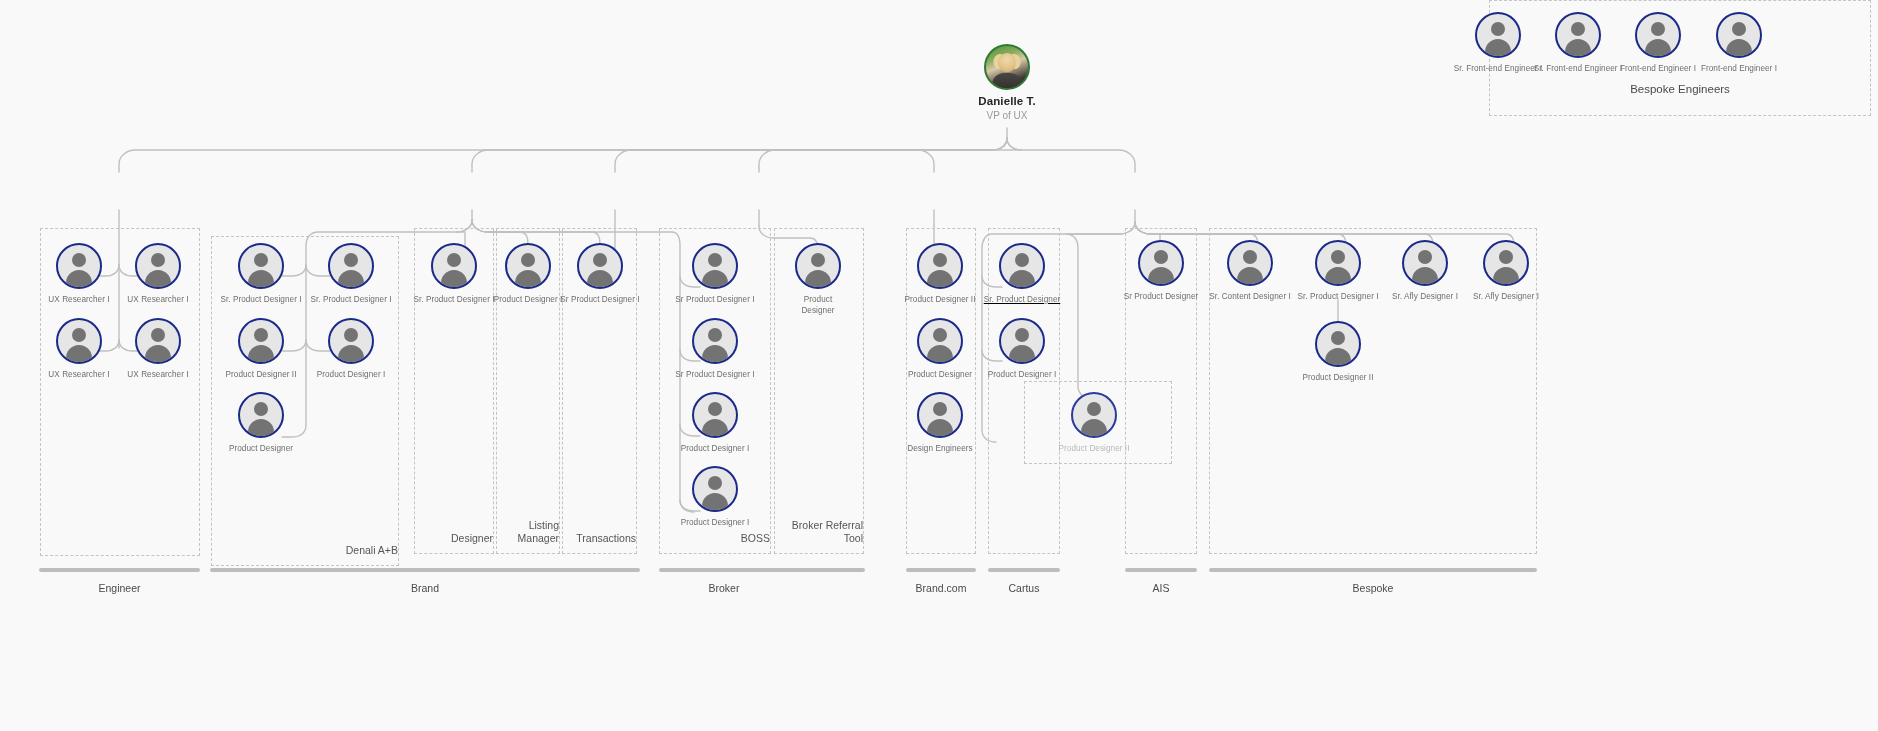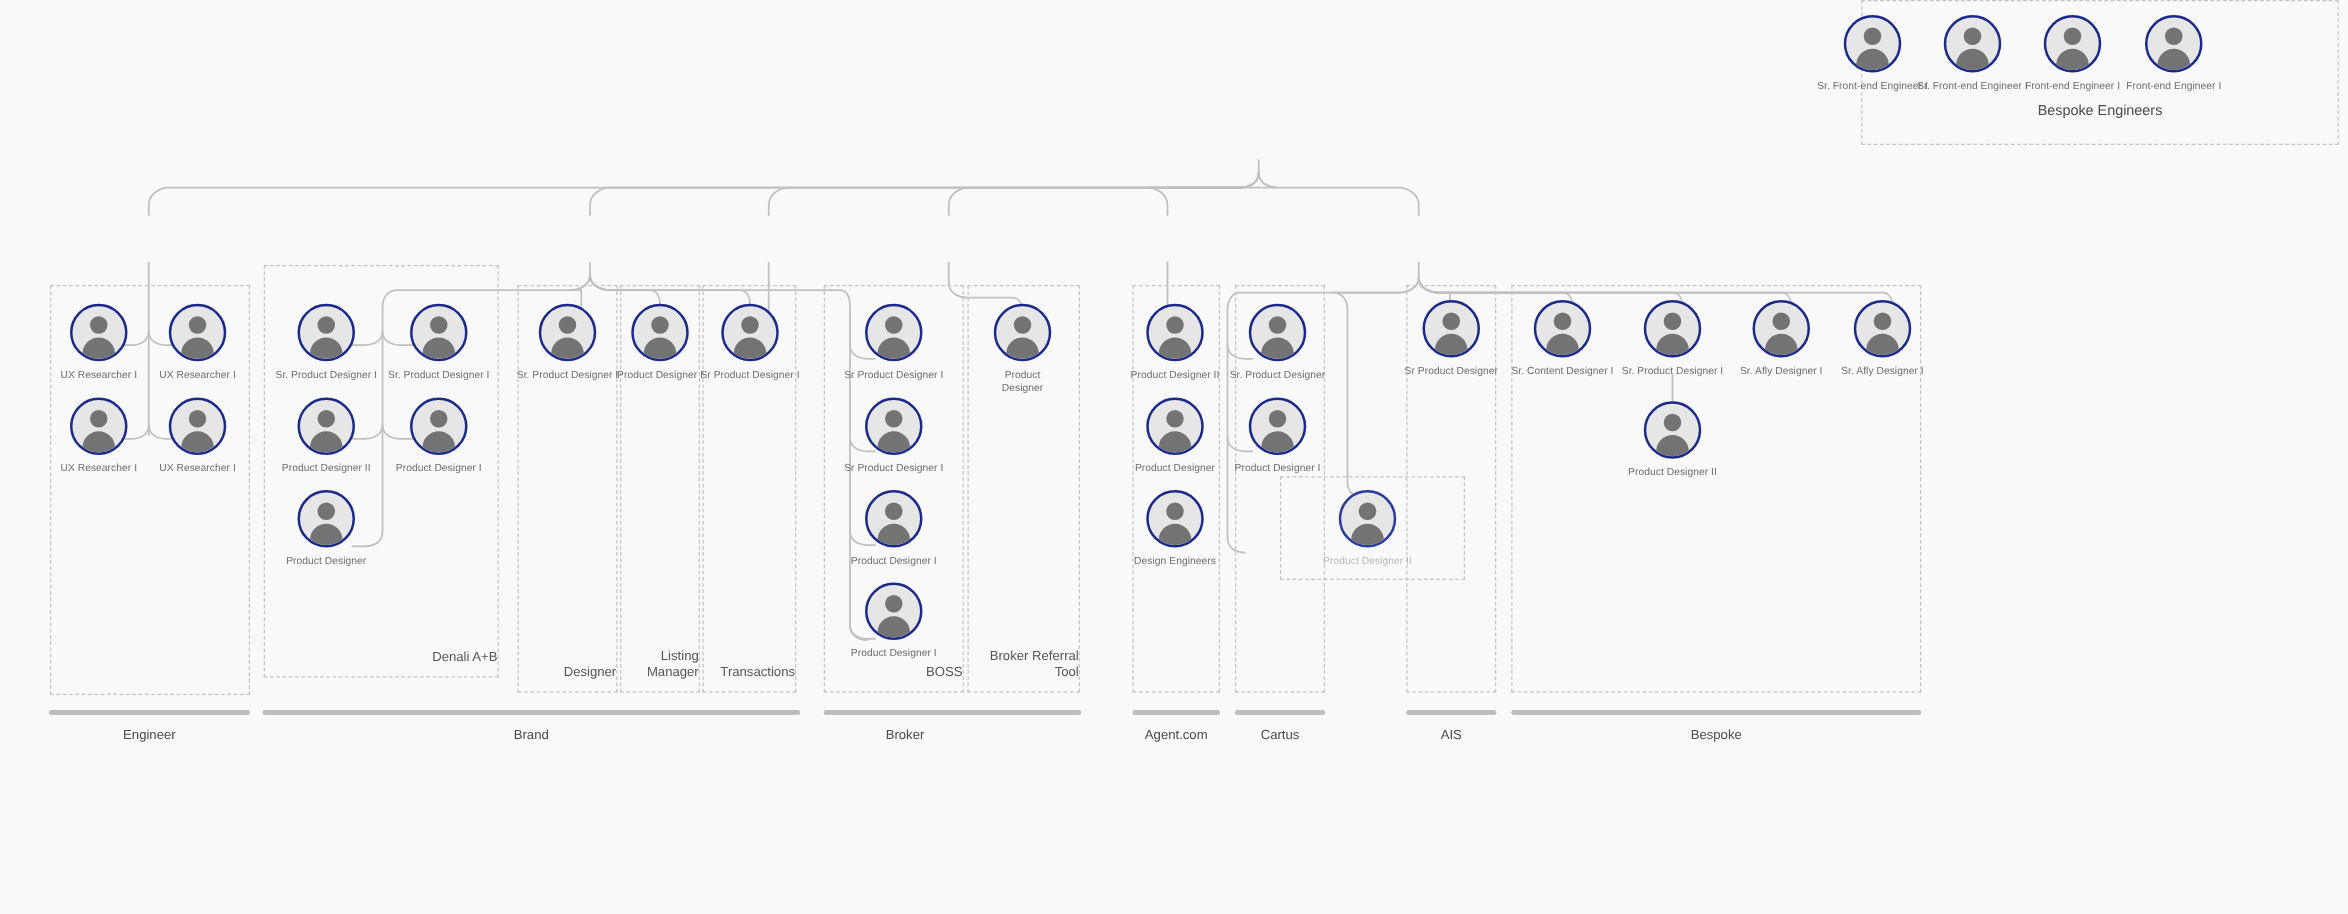--- a/index.html
+++ b/index.html
@@ -138,24 +138,32 @@
       <path d="M1135 222 C1135 230, 1127 234, 1119 234 L1066 234 C1074 234, 1078 240, 1078 248 L1078 386 C1078 394, 1084 398, 1092 398 L1094 398 L1094 412"></path>
       <path d="M1135 222 C1135 230, 1143 234, 1151 234 L1160 234 L1160 268"></path>
       <path d="M1135 222 C1135 230, 1143 234, 1151 234 L1250 234 C1256 234, 1258 240, 1258 246 L1250 266"></path>
       <path d="M1135 222 C1135 230, 1143 234, 1151 234 L1338 234 C1344 234, 1346 240, 1346 246 L1338 266"></path>
       <path d="M1135 222 C1135 230, 1143 234, 1151 234 L1425 234 C1431 234, 1433 240, 1433 246 L1425 266"></path>
       <path d="M1135 222 C1135 230, 1143 234, 1151 234 L1506 234 C1512 234, 1514 240, 1514 246 L1506 266"></path>
       <path d="M1338 300 L1338 346"></path>
     </g>
   </svg>
 
+  <div class="node" id="root-node" style="left:1007px; top:44px;">
+    <div class="avatar photo">
+      <div class="head"></div>
+        <div class="body"></div>
+    </div>
+    <div class="name">Danielle T.</div>
+    <div class="title">VP of UX</div>
+  </div>
 
   <div id="dyn-groups">
       <div class="group" style="left: 40px; top: 228px; width: 160px; height: 328px;"></div>
-      <div class="group" style="left: 211px; top: 212px; width: 188px; height: 330px;">
+      <div class="group" style="left: 211px; top: 236px; width: 188px; height: 330px;">
         <div class="glabel">Denali A+B</div>
       </div>
       <div class="group" style="left: 414px; top: 228px; width: 80px; height: 326px;">
         <div class="glabel">Designer</div>
       </div>
       <div class="group" style="left: 496px; top: 228px; width: 64px; height: 326px;">
         <div class="glabel">Listing<br>Manager</div>
       </div>
       <div class="group" style="left: 562px; top: 228px; width: 75px; height: 326px;">
         <div class="glabel">Transactions</div>
@@ -306,21 +314,21 @@
         </div>
         <div class="role">Product Designer</div>
       </div>
       <div class="node" style="left: 940px; top: 392px;">
         <div class="avatar">
           <div class="head"></div>
           <div class="body"></div>
         </div>
         <div class="role">Design Engineers</div>
       </div>
-      <div class="node" style="left: 1022px; top: 243px;">
+      <div class="node" style="left: 1022px; top: 243px; text-decoration: underline;">
         <div class="avatar">
           <div class="head"></div>
           <div class="body"></div>
         </div>
         <div class="role">Sr. Product Designer</div>
       </div>
       <div class="node" style="left: 1022px; top: 318px;">
         <div class="avatar">
           <div class="head"></div>
           <div class="body"></div>
@@ -378,21 +386,21 @@
       </div>
     </div>
   <div id="dyn-rails">
       <div class="rail" style="left: 39px; top: 568px; width: 161px;"></div>
       <div class="rail-label" style="left: 39px; top: 582px; width: 161px;">Engineer</div>
       <div class="rail" style="left: 210px; top: 568px; width: 430px;"></div>
       <div class="rail-label" style="left: 210px; top: 582px; width: 430px;">Brand</div>
       <div class="rail" style="left: 659px; top: 568px; width: 206px;"></div>
       <div class="rail-label" style="left: 621px; top: 582px; width: 206px;">Broker</div>
       <div class="rail" style="left: 906px; top: 568px; width: 70px;"></div>
-      <div class="rail-label" style="left: 906px; top: 582px; width: 70px;">Agent.com</div>
+      <div class="rail-label" style="left: 906px; top: 582px; width: 70px;">Brand.com</div>
       <div class="rail" style="left: 988px; top: 568px; width: 72px;"></div>
       <div class="rail-label" style="left: 988px; top: 582px; width: 72px;">Cartus</div>
       <div class="rail" style="left: 1125px; top: 568px; width: 72px;"></div>
       <div class="rail-label" style="left: 1125px; top: 582px; width: 72px;">AIS</div>
       <div class="rail" style="left: 1209px; top: 568px; width: 328px;"></div>
       <div class="rail-label" style="left: 1209px; top: 582px; width: 328px;">Bespoke</div>
     </div>
 
   <div class="group" id="engineers-box" style="left: 1489px; top: 0px; width: 382px; height: 116px;"></div>
   <div class="panel-label" id="engineers-label" style="left: 1489px; top: 83px; width: 382px;">Bespoke Engineers</div>

